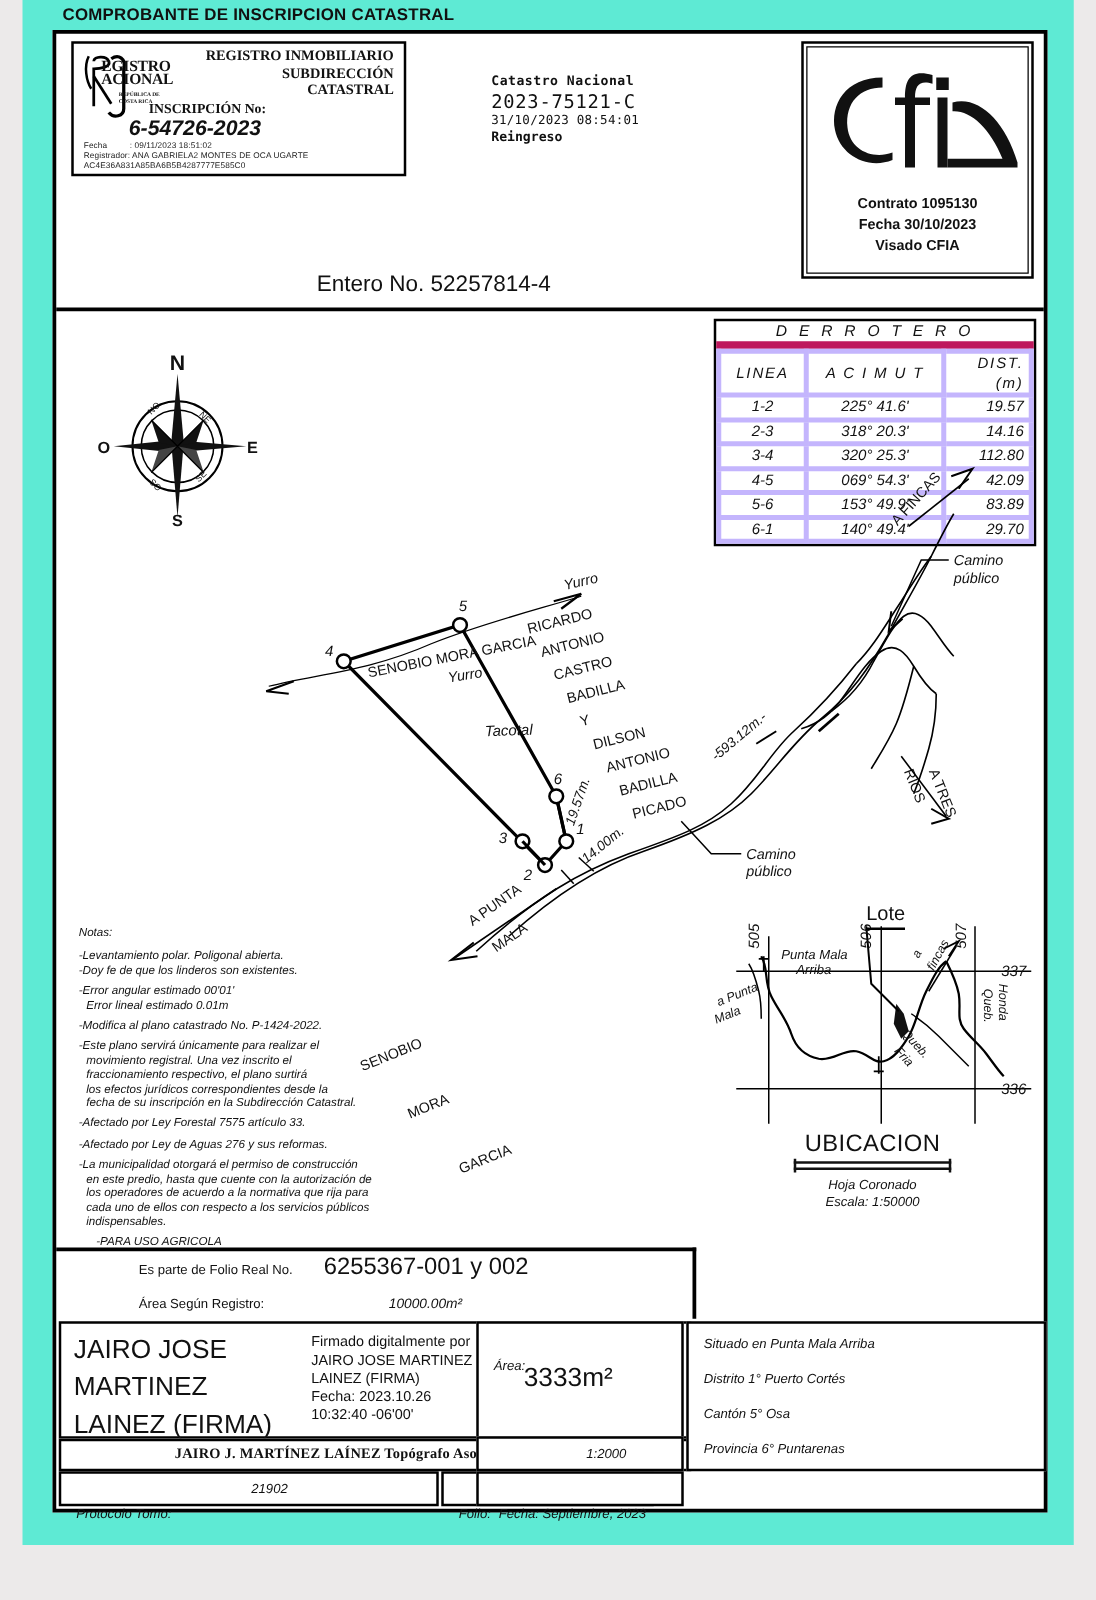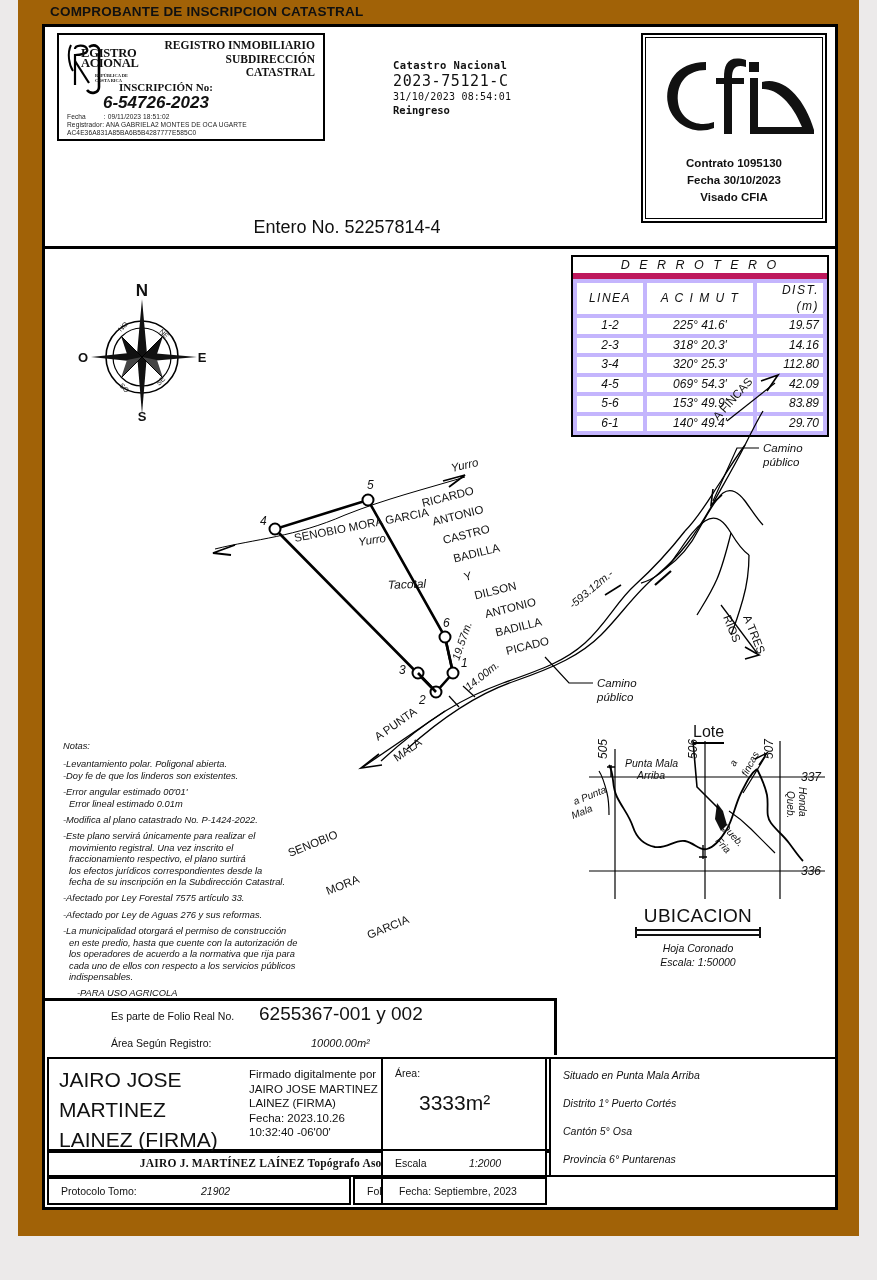--- a/index.html
+++ b/index.html
@@ -11,21 +11,21 @@
   #page {
     position: relative;
     width: 877px; height: 1280px;
     background: #eceaea;
     overflow: hidden;
   }
   #sheet {
     position: absolute;
     left: 18px; top: 0px;
     width: 841px; height: 1236px;
-    background: #a16207;
+    background: #5eead4;
   }
   
   .abs { position: absolute; }
 
   
   #doc-title {
     position: absolute; left: 32px; top: 4px;
     font-size: 13.5px; font-weight: bold; letter-spacing: .2px;
     color: #111;
   }
@@ -194,21 +194,21 @@
   }
   #proto-cell { left: 2px; bottom: 2px; width: 304px; height: 28px; }
   #folio-cell { left: 308px; bottom: 2px; width: 170px; height: 28px; }
 
   #area-cell { left: 336px; bottom: 56px; width: 166px; height: 94px; }
   #escala-cell { left: 336px; bottom: 30px; width: 166px; height: 28px; }
   #fechab-cell { left: 336px; bottom: 2px; width: 166px; height: 28px; }
   #situ-cell { left: 504px; bottom: 30px; width: 288px; height: 120px; }
   #arch-cell { left: 504px; bottom: 2px; width: 288px; height: 28px; }
 
-  .tb-lab { position: absolute; font-size: 10.5px; color: #111; }
+  .tb-lab { position: absolute; font-style: italic; font-size: 10.5px; color: #111; margin-top: 20px; }
   .tb-val { position: absolute; font-style: italic; font-size: 10.5px; color: #111; }
   #area-val { position: absolute; left: 36px; top: 32px; font-size: 21px; color: #111; }
   .situ-line {
     position: absolute; left: 12px; font-style: italic; font-size: 10.5px; color: #111;
   }
 
   svg { display: block; overflow: visible; }
   .ln { fill: none; stroke: #000; }
   .tx { font-family: "Liberation Sans", sans-serif; fill: #111; }
 </style>

